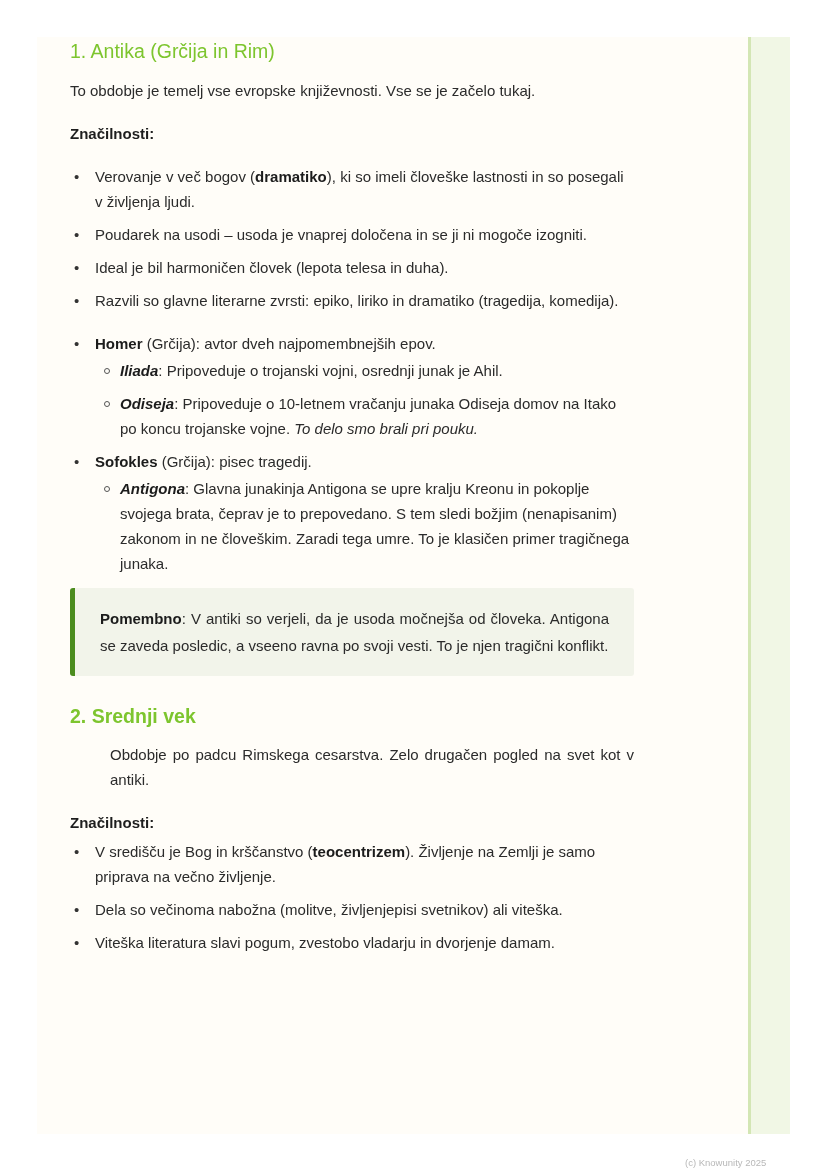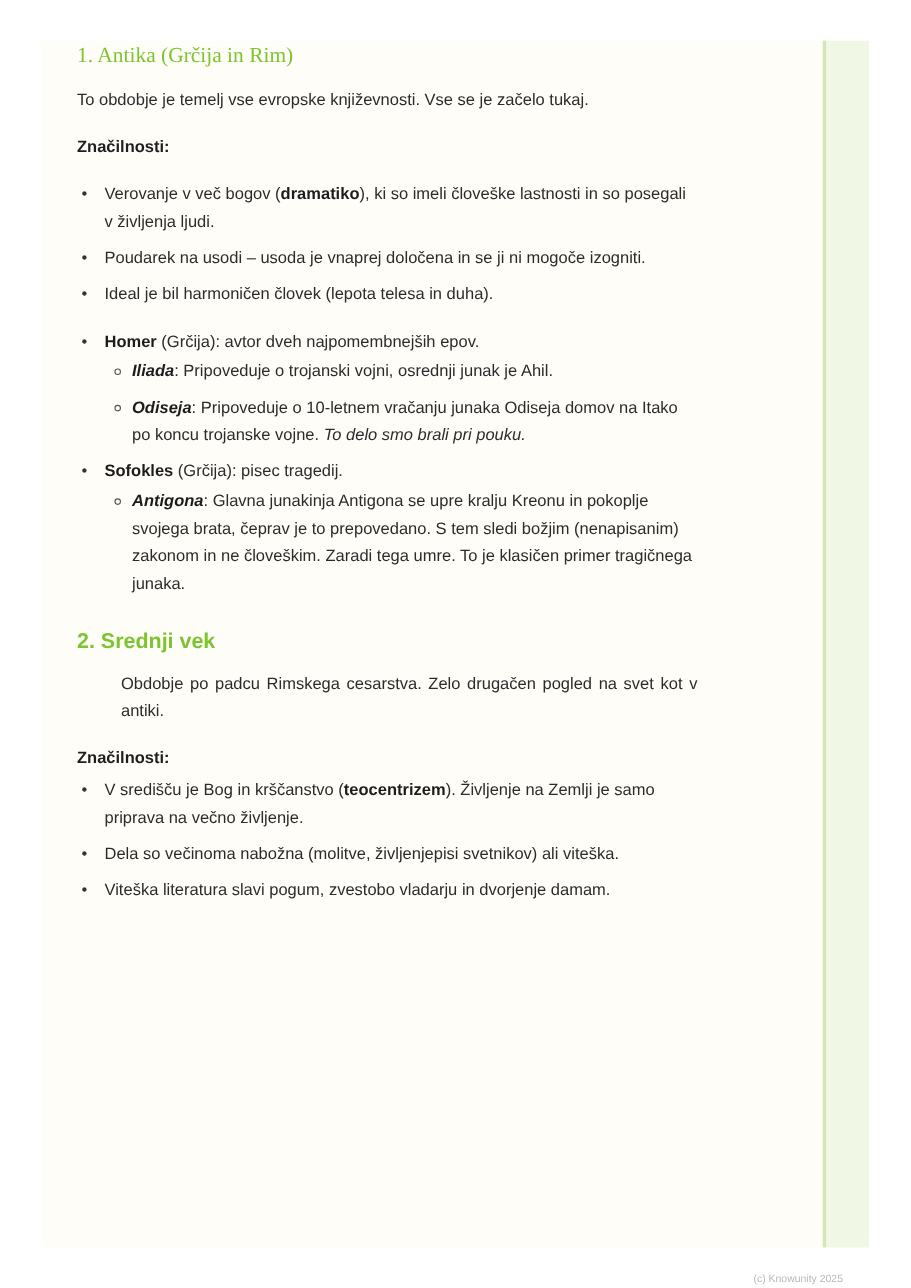--- a/index.html
+++ b/index.html
@@ -22,47 +22,51 @@
   .just { text-align:justify;margin-left:40px; }
   .footer { position:absolute; left:648px; top:1120px; font-size:9.5px; color:#b8b8b8; }
 </style>
 </head>
 <body>
 
 <div class="page">
   <div class="stripe"></div>
 
   <div class="content">
-    <h2 style="margin-top:0px;font-family:Liberation Serif, serif;">1. Antika (Grčija in Rim)</h2>
+    <h2 style="margin-top:0px;">1. Antika (Grčija in Rim)</h2>
     <p style="margin-top:13px;">To obdobje je temelj vse evropske književnosti. Vse se je začelo tukaj.</p>
     <p class="sub" style="margin-top:18px;">Značilnosti:</p>
 
     <ul class="l1" style="margin-top:18px;">
       <li><span>Verovanje v več bogov (</span><b>dramatiko</b><span>), ki so imeli človeške lastnosti in so posegali v življenja ljudi.</span></li>
       <li>Poudarek na usodi – usoda je vnaprej določena in se ji ni mogoče izogniti.</li>
       <li>Ideal je bil harmoničen človek (lepota telesa in duha).</li>
+      <li>Razvili so glavne literarne zvrsti: epiko, liriko in dramatiko (tragedija, komedija).</li>
     </ul>
 
 
     <ul class="l1" style="margin-top:18px;">
       <li>
         <b>Homer</b><span> (Grčija): avtor dveh najpomembnejših epov.</span>
         <ul class="l2">
           <li><b><i>Iliada</i></b><span>: Pripoveduje o trojanski vojni, osrednji junak je Ahil.</span></li>
           <li><b><i>Odiseja</i></b><span>: Pripoveduje o 10-letnem vračanju junaka Odiseja domov na Itako po koncu trojanske vojne. </span><i>To delo smo brali pri pouku.</i></li>
         </ul>
       </li>
       <li>
         <b>Sofokles</b><span> (Grčija): pisec tragedij.</span>
         <ul class="l2">
           <li><b><i>Antigona</i></b><span>: Glavna junakinja Antigona se upre kralju Kreonu in pokoplje svojega brata, čeprav je to prepovedano. S tem sledi božjim (nenapisanim) zakonom in ne človeškim. Zaradi tega umre. To je klasičen primer tragičnega junaka.</span></li>
         </ul>
       </li>
     </ul>
 
+    <div class="callout" style="margin-top:12px;">
+      <b>Pomembno</b><span>: V antiki so verjeli, da je usoda močnejša od človeka. Antigona se zaveda posledic, a vseeno ravna po svoji vesti. To je njen tragični konflikt.</span>
+    </div>
 
     <h2 style="margin-top:26px;font-weight:bold;">2. Srednji vek</h2>
     <p class="just" style="margin-top:12px;">Obdobje po padcu Rimskega cesarstva. Zelo drugačen pogled na svet kot v antiki.</p>
     <p class="sub" style="margin-top:18px;">Značilnosti:</p>
 
     <ul class="l1" style="margin-top:4px;">
       <li><span>V središču je Bog in krščanstvo (</span><b>teocentrizem</b><span>). Življenje na Zemlji je samo priprava na večno življenje.</span></li>
       <li>Dela so večinoma nabožna (molitve, življenjepisi svetnikov) ali viteška.</li>
       <li>Viteška literatura slavi pogum, zvestobo vladarju in dvorjenje damam.</li>
     </ul>

